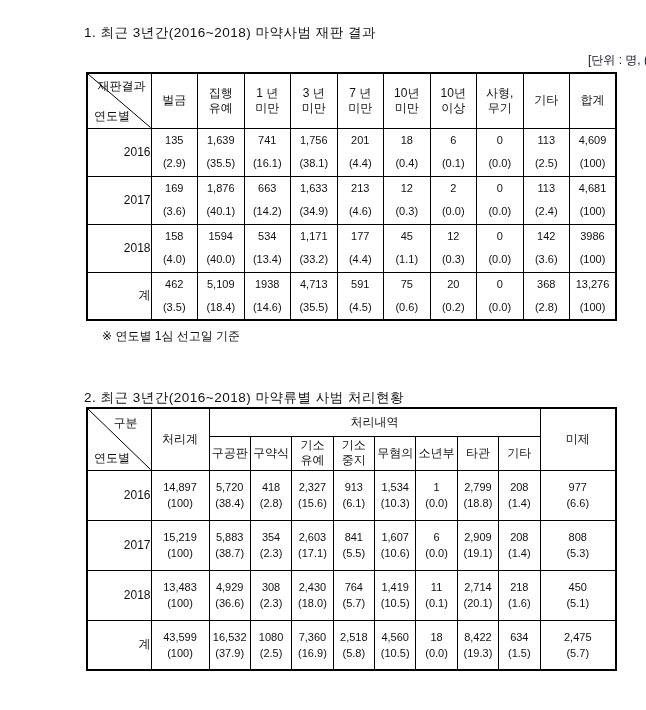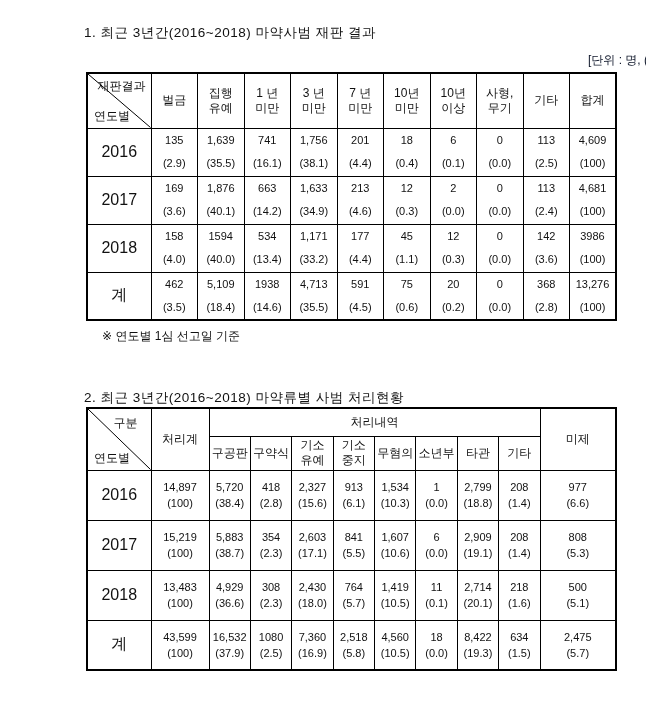--- a/index.html
+++ b/index.html
@@ -8,21 +8,21 @@
     font-family:"Liberation Sans","DejaVu Sans",sans-serif;
     -webkit-font-smoothing:antialiased;overflow:hidden;
   }
   .page{position:relative;width:582px;margin-left:86px;padding-top:24px;}
   .title{font-size:13.5px;font-weight:500;letter-spacing:0.5px;margin:0 0 0 -2px;color:#111;}
   .unit{font-size:12px;text-align:right;margin:10px 2px 3px 0;color:#0f172a;}
   table{border-collapse:collapse;table-layout:fixed;width:531px;background:#fff;}
   .tbl{border:2px solid #000;}
   th,td{border:1px solid #000;text-align:center;vertical-align:middle;padding:0;font-weight:400;color:#111;}
   thead th{font-size:12px;line-height:15px;}
-  tbody th.rowlabel{font-size:16px;font-weight:400;}
+  tbody th.rowlabel{font-size:12px;font-weight:400;text-align:right;}
   tbody td{font-size:11px;}
   .t1 thead tr{height:55px;}
   .t1 tbody tr{height:48px;}
   .t1 tbody td div{line-height:23px;}
   .t2 .grouprow{height:28px;}
   .t2 .subrow{height:34px;}
   .t2 tbody tr{height:50px;}
   .t2 tbody td div{line-height:16px;}
   .corner{position:relative;padding:0;}
   .corner svg{position:absolute;left:0;top:0;width:100%;height:100%;display:block;}
@@ -457,21 +457,21 @@
           </td>
           <td>
             <div>2,714</div>
             <div>(20.1)</div>
           </td>
           <td>
             <div>218</div>
             <div>(1.6)</div>
           </td>
           <td>
-            <div>500</div>
+            <div>450</div>
             <div>(5.1)</div>
           </td>
         </tr>
         <tr>
           <th class="rowlabel">계</th>
           <td>
             <div>43,599</div>
             <div>(100)</div>
           </td>
           <td>

